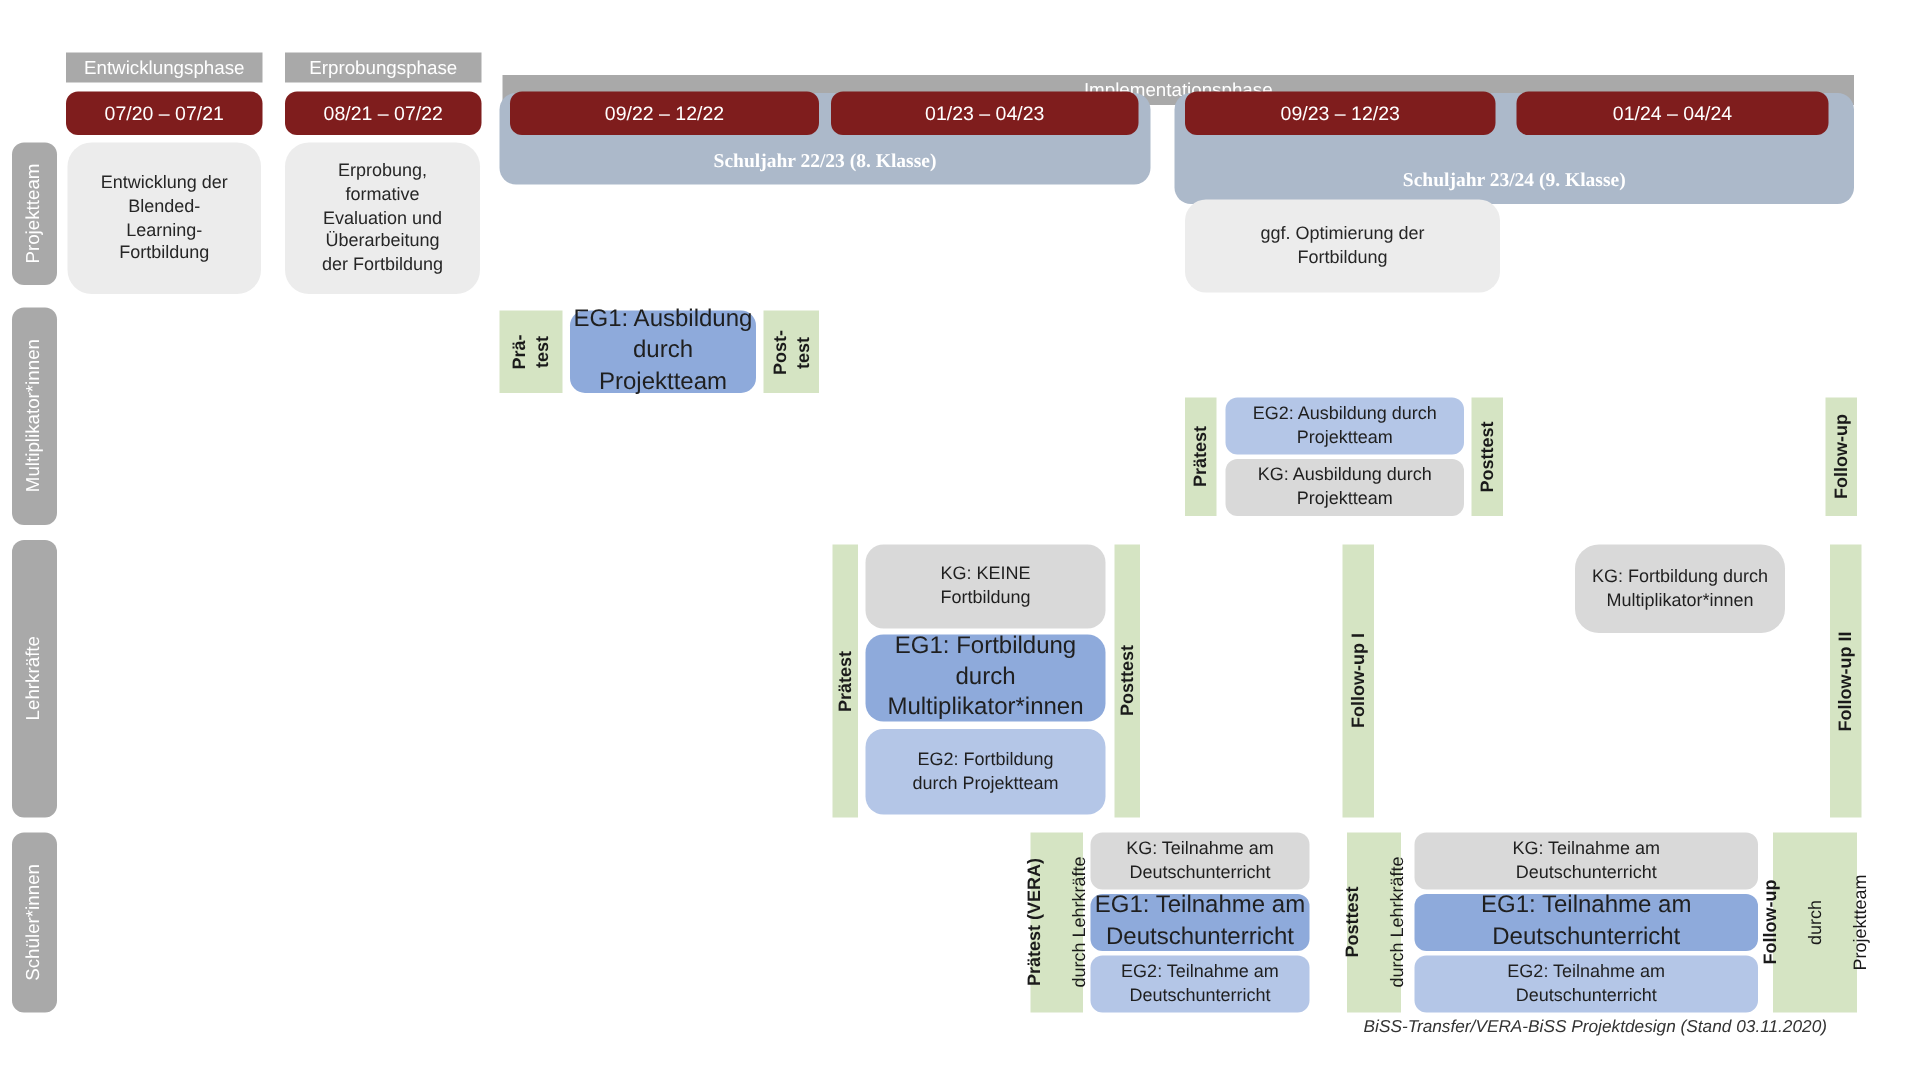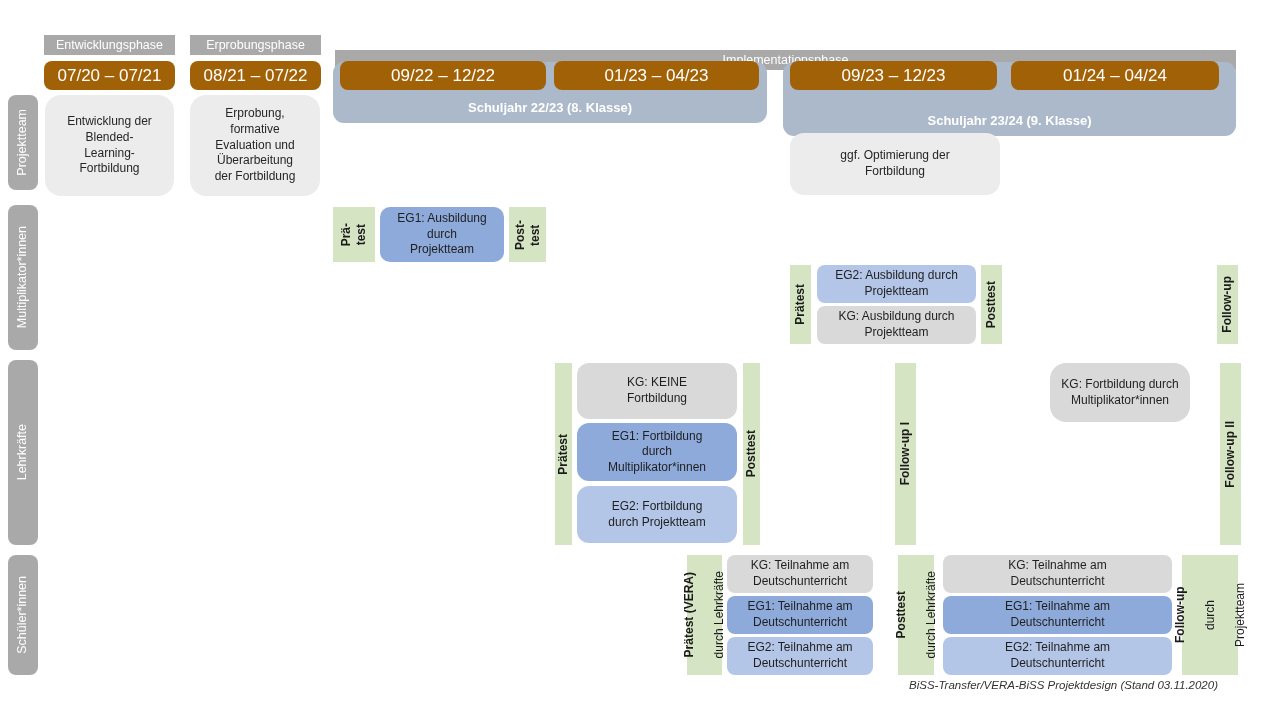--- a/index.html
+++ b/index.html
@@ -4,28 +4,28 @@
 <style>
   html,body{margin:0;padding:0;background:#fff;}
   #stage{
     position:relative;width:1280px;height:720px;background:#ffffff;overflow:hidden;
     font-family:"Liberation Sans",sans-serif;color:#1f1f1f;
   }
   .abs{position:absolute;box-sizing:border-box;}
   .flex{display:flex;align-items:center;justify-content:center;text-align:center;}
   .pre{white-space:pre-line;}
   .phase{background:#A9A9A9;color:#fff;font-size:12.5px;}
-  .date{background:#a16207;color:#fff;font-size:17px;border-radius:8px;}
+  .date{background:#7f1d1d;color:#fff;font-size:13px;border-radius:8px;}
   .sy{background:#ACB9CA;color:#fff;font-weight:bold;font-size:13px;border-radius:11px;
-      display:flex;align-items:flex-end;justify-content:center;padding-bottom:8px;}
+      display:flex;align-items:flex-end;justify-content:center;padding-bottom:8px;font-family:Liberation Serif, serif;}
   .rowlab{background:#A9A9A9;color:#fff;border-radius:8px;}
   .rowlab .vt{font-weight:normal;font-size:12.5px;}
   .lightbox{background:#ECECEC;border-radius:16px;font-size:12px;line-height:1.32;color:#262626;}
   .green{background:#D5E4C3;color:#1a1a1a;}
-  .eg1{background:#8EAADB;border-radius:10px;font-size:12px;line-height:1.3;}
+  .eg1{background:#8EAADB;border-radius:10px;font-size:16px;line-height:1.3;}
   .eg2{background:#B4C6E7;border-radius:10px;font-size:12px;line-height:1.3;}
   .kg{background:#D9D9D9;border-radius:10px;font-size:12px;line-height:1.3;}
   .bigfollow{font-weight:bold;font-size:13px;line-height:1.35;}
   .vt{writing-mode:vertical-rl;transform:rotate(180deg);font-weight:bold;font-size:12px;
       line-height:1.25;text-align:center;white-space:pre-line;}
   .vt span{display:block;}
   .vt .sub{font-weight:normal;}
   .caption{font-style:italic;font-size:11.5px;color:#333;}
 </style>
 </head>

